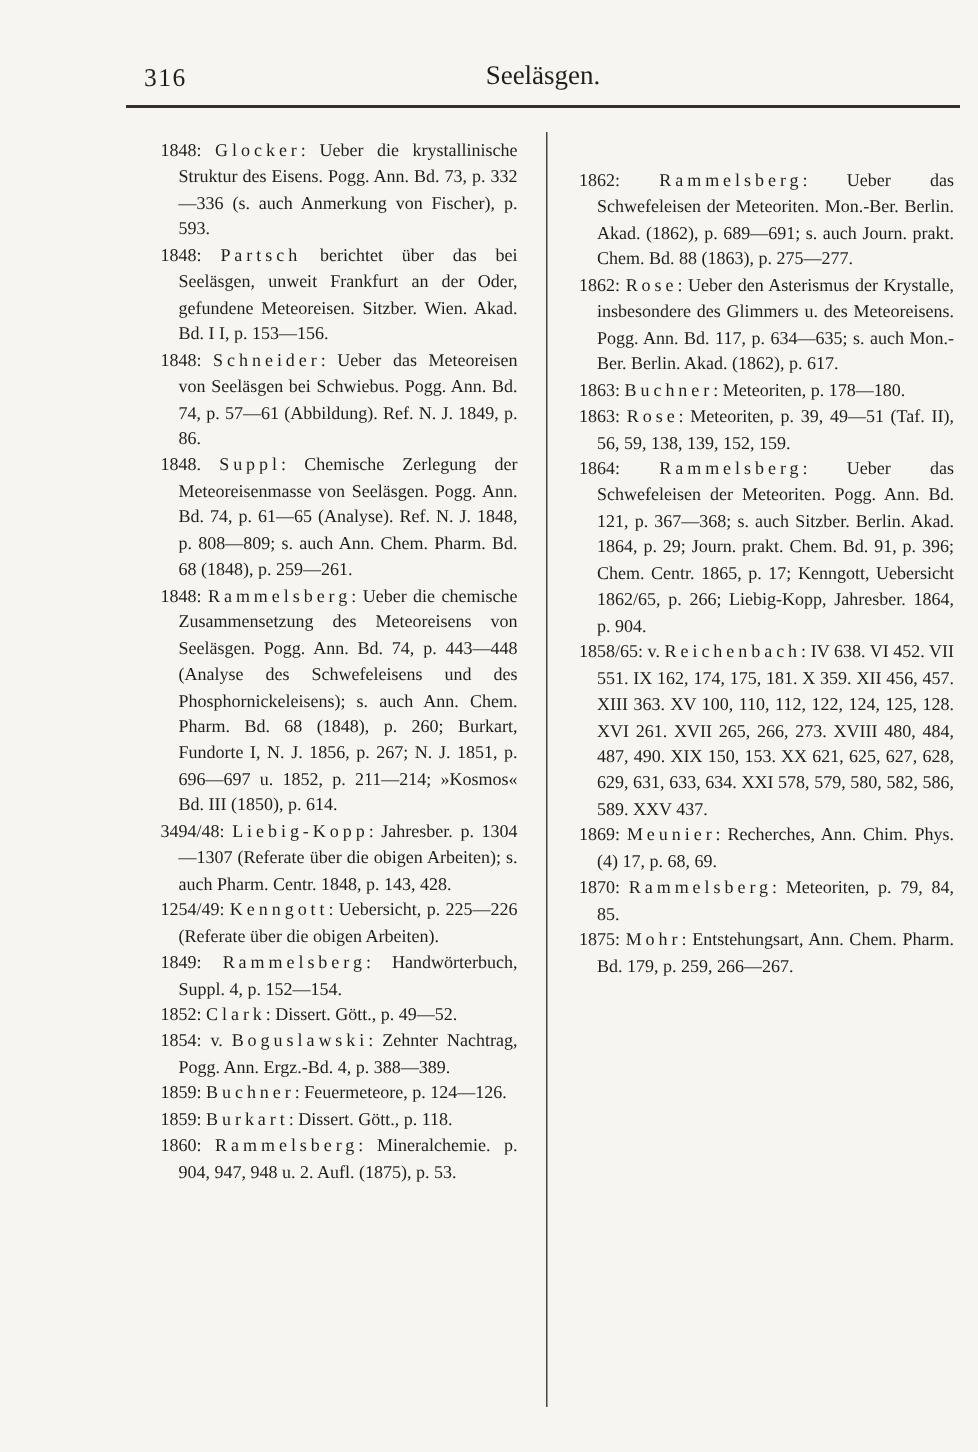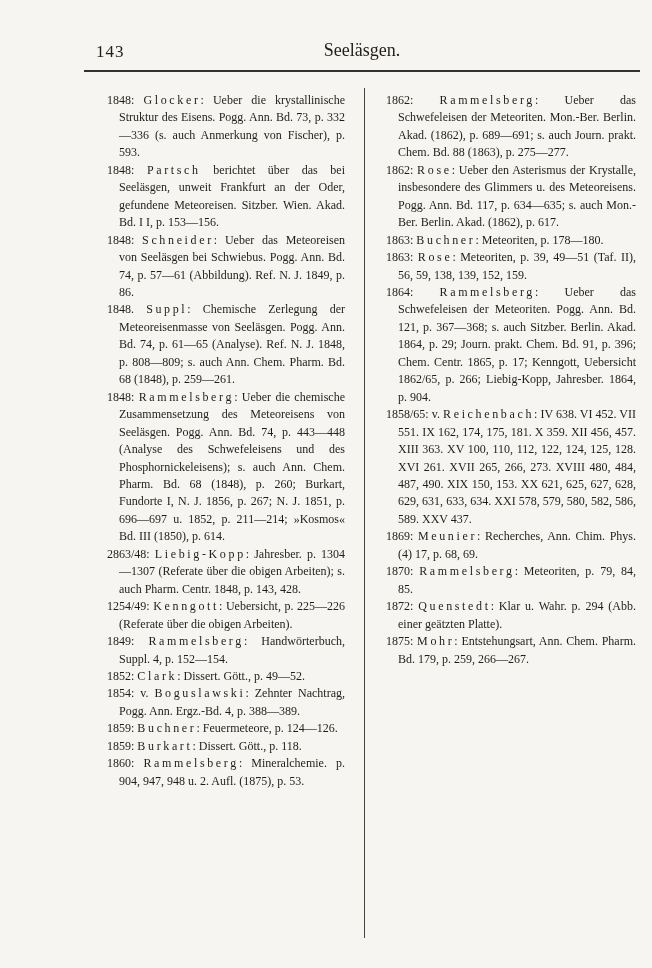--- a/index.html
+++ b/index.html
@@ -29,63 +29,62 @@
   }
   .divider {
     position: absolute; left: 364px; top: 88px; width: 1px; height: 850px;
     background: #4a443d;
   }
   .col {
     position: absolute; top: 92px;
     font-size: 12px; line-height: 17.45px;
   }
   .col-left  { left: 107px; width: 238px; }
-  .col-right { left: 386px; width: 250px; }
+  .col-right { left: 386px; width: 250px; margin-top: 20px; }
   .entry {
     margin: 0;
     text-align: justify;
     text-indent: -12px;
     padding-left: 12px;
     hyphens: auto; -webkit-hyphens: auto;
   }
   .yr { white-space: nowrap; }
   .au { letter-spacing: 0.22em; }
 </style>
 </head>
 <body>
 
 <div class="page">
 
-  <div class="pageno">143</div>
+  <div class="pageno">316</div>
   <div class="title">Seeläsgen.</div>
   <div class="rule"></div>
   <div class="divider"></div>
 
   <div class="col col-left">
       <p class="entry"><span class="yr">1848:</span><span> </span><span class="au">Glocker</span><span>: </span><span>Ueber die krystallinische Struktur des Eisens. Pogg. Ann. Bd. 73, p. 332—336 (s. auch Anmerkung von Fischer), p. 593.</span></p>
       <p class="entry"><span class="yr">1848:</span><span> </span><span class="au">Partsch</span><span> </span><span>berichtet über das bei Seeläsgen, unweit Frankfurt an der Oder, gefundene Meteoreisen. Sitzber. Wien. Akad. Bd. I I, p. 153—156.</span></p>
       <p class="entry"><span class="yr">1848:</span><span> </span><span class="au">Schneider</span><span>: </span><span>Ueber das Meteoreisen von Seeläsgen bei Schwiebus. Pogg. Ann. Bd. 74, p. 57—61 (Abbildung). Ref. N. J. 1849, p. 86.</span></p>
       <p class="entry"><span class="yr">1848.</span><span> </span><span class="au">Suppl</span><span>: </span><span>Chemische Zerlegung der Meteoreisenmasse von Seeläsgen. Pogg. Ann. Bd. 74, p. 61—65 (Analyse). Ref. N. J. 1848, p. 808—809; s. auch Ann. Chem. Pharm. Bd. 68 (1848), p. 259—261.</span></p>
       <p class="entry"><span class="yr">1848:</span><span> </span><span class="au">Rammelsberg</span><span>: </span><span>Ueber die chemische Zusammensetzung des Meteoreisens von Seeläsgen. Pogg. Ann. Bd. 74, p. 443—448 (Analyse des Schwefeleisens und des Phosphornickeleisens); s. auch Ann. Chem. Pharm. Bd. 68 (1848), p. 260; Burkart, Fundorte I, N. J. 1856, p. 267; N. J. 1851, p. 696—697 u. 1852, p. 211—214; »Kosmos« Bd. III (1850), p. 614.</span></p>
-      <p class="entry"><span class="yr">2863/48:</span><span> </span><span class="au">Liebig-Kopp</span><span>: </span><span>Jahresber. p. 1304—1307 (Referate über die obigen Arbeiten); s. auch Pharm. Centr. 1848, p. 143, 428.</span></p>
+      <p class="entry"><span class="yr">3494/48:</span><span> </span><span class="au">Liebig-Kopp</span><span>: </span><span>Jahresber. p. 1304—1307 (Referate über die obigen Arbeiten); s. auch Pharm. Centr. 1848, p. 143, 428.</span></p>
       <p class="entry"><span class="yr">1254/49:</span><span> </span><span class="au">Kenngott</span><span>: </span><span>Uebersicht, p. 225—226 (Referate über die obigen Arbeiten).</span></p>
       <p class="entry"><span class="yr">1849:</span><span> </span><span class="au">Rammelsberg</span><span>: </span><span>Handwörterbuch, Suppl. 4, p. 152—154.</span></p>
       <p class="entry"><span class="yr">1852:</span><span> </span><span class="au">Clark</span><span>: </span><span>Dissert. Gött., p. 49—52.</span></p>
       <p class="entry"><span class="yr">1854:</span><span> v. </span><span class="au">Boguslawski</span><span>: </span><span>Zehnter Nachtrag, Pogg. Ann. Ergz.-Bd. 4, p. 388—389.</span></p>
       <p class="entry"><span class="yr">1859:</span><span> </span><span class="au">Buchner</span><span>: </span><span>Feuermeteore, p. 124—126.</span></p>
       <p class="entry"><span class="yr">1859:</span><span> </span><span class="au">Burkart</span><span>: </span><span>Dissert. Gött., p. 118.</span></p>
       <p class="entry"><span class="yr">1860:</span><span> </span><span class="au">Rammelsberg</span><span>: </span><span>Mineralchemie. p. 904, 947, 948 u. 2. Aufl. (1875), p. 53.</span></p>
     </div>
 
   <div class="col col-right">
       <p class="entry"><span class="yr">1862:</span><span> </span><span class="au">Rammelsberg</span><span>: </span><span>Ueber das Schwefeleisen der Meteoriten. Mon.-Ber. Berlin. Akad. (1862), p. 689—691; s. auch Journ. prakt. Chem. Bd. 88 (1863), p. 275—277.</span></p>
       <p class="entry"><span class="yr">1862:</span><span> </span><span class="au">Rose</span><span>: </span><span>Ueber den Asterismus der Krystalle, insbesondere des Glimmers u. des Meteoreisens. Pogg. Ann. Bd. 117, p. 634—635; s. auch Mon.-Ber. Berlin. Akad. (1862), p. 617.</span></p>
       <p class="entry"><span class="yr">1863:</span><span> </span><span class="au">Buchner</span><span>: </span><span>Meteoriten, p. 178—180.</span></p>
       <p class="entry"><span class="yr">1863:</span><span> </span><span class="au">Rose</span><span>: </span><span>Meteoriten, p. 39, 49—51 (Taf. II), 56, 59, 138, 139, 152, 159.</span></p>
       <p class="entry"><span class="yr">1864:</span><span> </span><span class="au">Rammelsberg</span><span>: </span><span>Ueber das Schwefeleisen der Meteoriten. Pogg. Ann. Bd. 121, p. 367—368; s. auch Sitzber. Berlin. Akad. 1864, p. 29; Journ. prakt. Chem. Bd. 91, p. 396; Chem. Centr. 1865, p. 17; Kenngott, Uebersicht 1862/65, p. 266; Liebig-Kopp, Jahresber. 1864, p. 904.</span></p>
       <p class="entry"><span class="yr">1858/65:</span><span> v. </span><span class="au">Reichenbach</span><span>: </span><span>IV 638. VI 452. VII 551. IX 162, 174, 175, 181. X 359. XII 456, 457. XIII 363. XV 100, 110, 112, 122, 124, 125, 128. XVI 261. XVII 265, 266, 273. XVIII 480, 484, 487, 490. XIX 150, 153. XX 621, 625, 627, 628, 629, 631, 633, 634. XXI 578, 579, 580, 582, 586, 589. XXV 437.</span></p>
       <p class="entry"><span class="yr">1869:</span><span> </span><span class="au">Meunier</span><span>: </span><span>Recherches, Ann. Chim. Phys. (4) 17, p. 68, 69.</span></p>
       <p class="entry"><span class="yr">1870:</span><span> </span><span class="au">Rammelsberg</span><span>: </span><span>Meteoriten, p. 79, 84, 85.</span></p>
-      <p class="entry"><span class="yr">1872:</span><span> </span><span class="au">Quenstedt</span><span>: </span><span>Klar u. Wahr. p. 294 (Abb. einer geätzten Platte).</span></p>
       <p class="entry"><span class="yr">1875:</span><span> </span><span class="au">Mohr</span><span>: </span><span>Entstehungsart, Ann. Chem. Pharm. Bd. 179, p. 259, 266—267.</span></p>
     </div>
 
 </div>
 
 </body></html>

